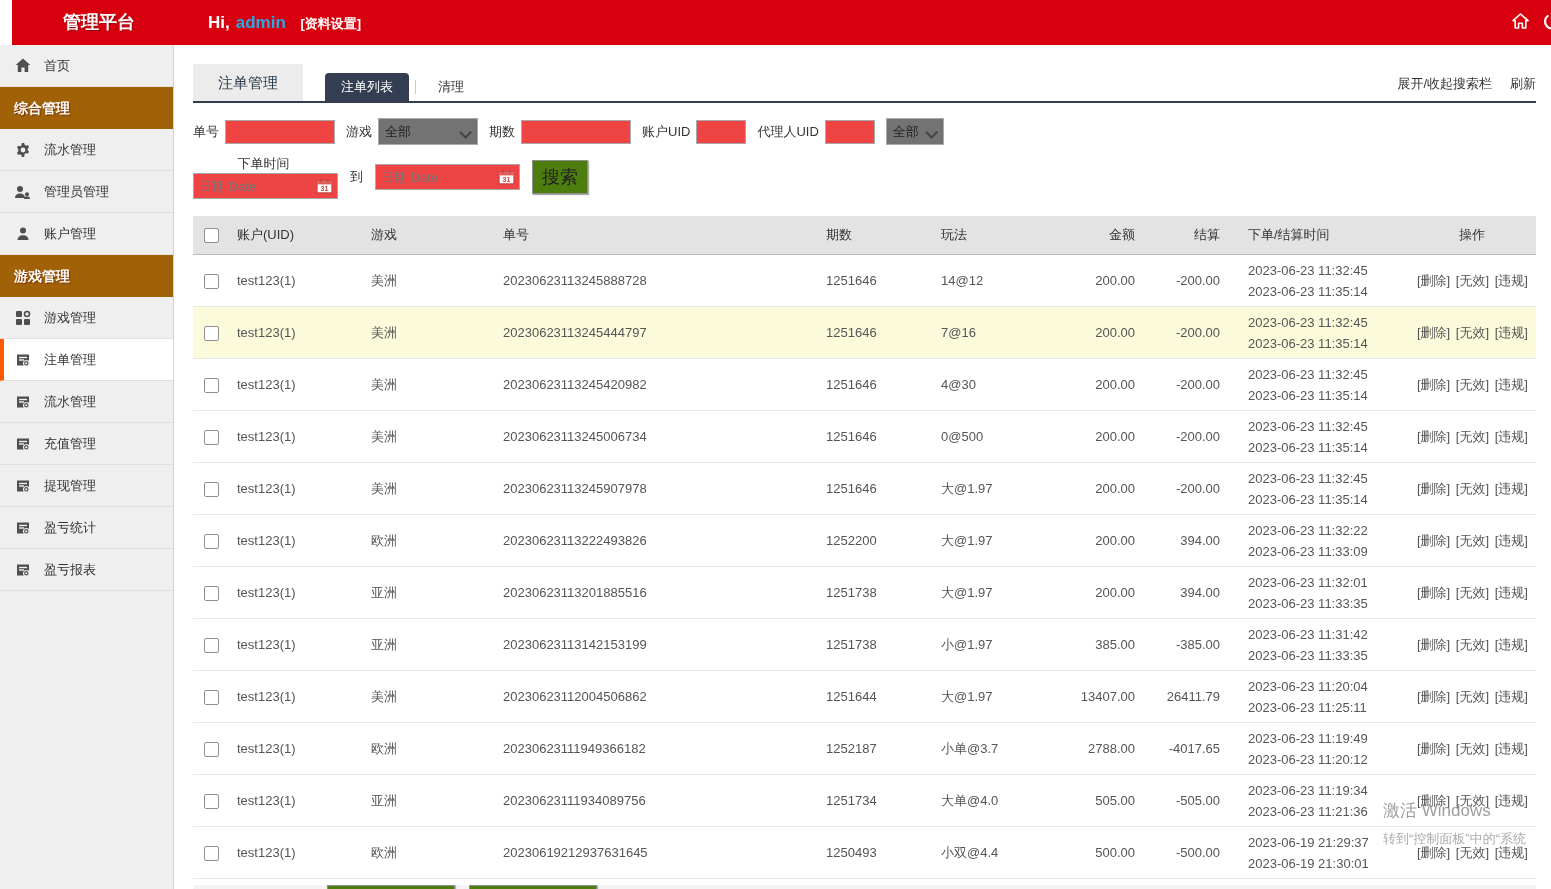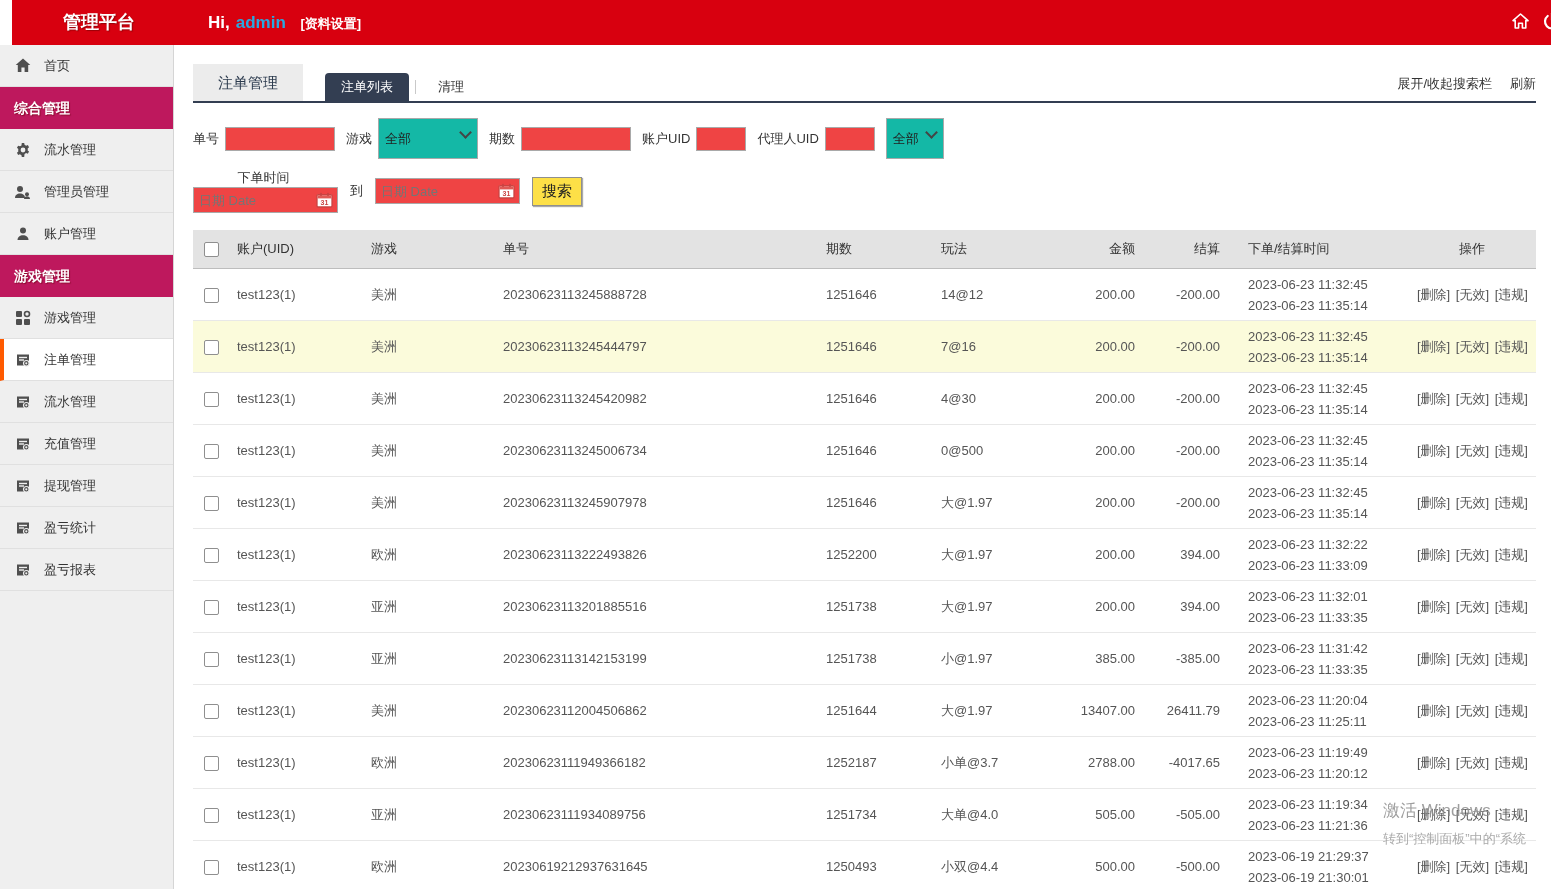--- a/index.html
+++ b/index.html
@@ -13,21 +13,21 @@
   .greet .profile{font-size:13px;margin-left:10px;font-weight:bold;}
   .top-icons{position:absolute;right:2px;top:12px;display:flex;gap:13px;}
   .top-icons span{cursor:pointer;display:inline-block;}
   
   .sidebar{position:absolute;left:0;top:45px;width:174px;height:844px;background:#efefef;
     border-right:1px solid #d5d5d5;box-sizing:border-box;}
   .side-item{height:42px;display:flex;align-items:center;padding-left:14px;font-size:13px;color:#333;
     border-bottom:1px solid #e0e0e0;cursor:pointer;background:#efefef;box-sizing:border-box;}
   .side-item .ic{width:18px;height:16px;margin-right:12px;display:inline-flex;align-items:center;justify-content:center;}
   .side-item.active{background:#fff;border-left:4px solid #ff5a00;padding-left:10px;}
-  .side-section{height:42px;line-height:42px;background:#be185d;color:#fff;font-size:14px;font-weight:bold;
+  .side-section{height:42px;line-height:42px;background:#a16207;color:#fff;font-size:14px;font-weight:bold;
     padding-left:14px;cursor:pointer;text-shadow:1px 1px 1px rgba(90,0,0,.5);box-sizing:border-box;}
   
   .main{position:absolute;left:174px;top:45px;width:1377px;height:844px;background:#fff;
     padding:19px 15px 0 19px;box-sizing:border-box;}
   .tabs-row{display:flex;align-items:flex-end;border-bottom:2px solid #333e52;width:1343px;}
   .page-tab{background:#ececec;height:37px;line-height:37px;padding:0 25px;font-size:15px;color:#2b3a4d;cursor:pointer;}
   .sub-tabs{display:flex;align-items:flex-end;margin-left:22px;}
   .sub-tab{height:28px;line-height:28px;padding:0 16px;font-size:13px;color:#333;cursor:pointer;}
   .sub-tab.active{background:#333e52;color:#fff;border-radius:4px 4px 0 0;}
   .vdiv{width:1px;height:14px;background:#c9c9c9;margin:0 6px 7px 6px;}
@@ -35,29 +35,29 @@
   .top-links span{cursor:pointer;}
   
   .srow{display:flex;align-items:center;font-size:13px;color:#333;margin-top:15px;}
   .srow label{margin-right:6px;}
   .grp{display:flex;align-items:center;margin-right:11px;}
   .tin{border:1px solid #a9a9a9;height:24px;box-sizing:border-box;font-size:13px;padding:0 5px;
     font-family:inherit;background:#ef4444;color:#333;}
   .tin::placeholder{color:#757575;}
   .w110{width:110px;} .w48{width:50px;}
   .selwrap{position:relative;display:inline-block;}
-  .selwrap select{appearance:none;-webkit-appearance:none;border:1px solid #a9a9a9;height:41px;
-    font-size:13px;padding:0 10px 0 6px;background:#14b8a6;color:#222;font-family:inherit;box-sizing:border-box;}
+  .selwrap select{appearance:none;-webkit-appearance:none;border:1px solid #a9a9a9;height:27px;
+    font-size:13px;padding:0 10px 0 6px;background:#737373;color:#222;font-family:inherit;box-sizing:border-box;}
   .selwrap::after{content:"";position:absolute;right:8px;top:10px;width:7px;height:7px;
     border-right:2px solid #444;border-bottom:2px solid #444;transform:rotate(45deg);pointer-events:none;}
   .w100 select{width:100px;} .w58 select{width:58px;}
   .datewrap{position:relative;display:inline-block;}
   .datewrap input{width:145px;height:26px;padding-right:26px;}
   .datewrap .cal{position:absolute;right:5px;top:5px;cursor:pointer;}
-  .btn{border:1px solid #8f8f8f;background:#fde047;color:#222;font-size:15px;padding:4px 9px;
+  .btn{border:1px solid #8f8f8f;background:#4d7c0f;color:#222;font-size:18px;padding:4px 9px;
     cursor:pointer;font-family:inherit;box-shadow:1px 1px 1px #aaa;}
   
   table{width:1343px;border-collapse:collapse;table-layout:fixed;margin-top:17px;font-size:13px;}
   thead tr{background:#e3e3e3;}
   thead th{height:38px;font-weight:normal;color:#333;text-align:left;padding:0 8px;border-bottom:1px solid #bdbdbd;}
   tbody td{height:51px;color:#555;padding:0 8px;border-bottom:1px solid #e8e8e8;overflow:hidden;white-space:nowrap;}
   th.num,td.num{text-align:right;}
   th.center,td.center{text-align:center;}
   th.timecol,td.timecol{padding-left:20px;}
   tr.hl{background:#fbfbdb;}

